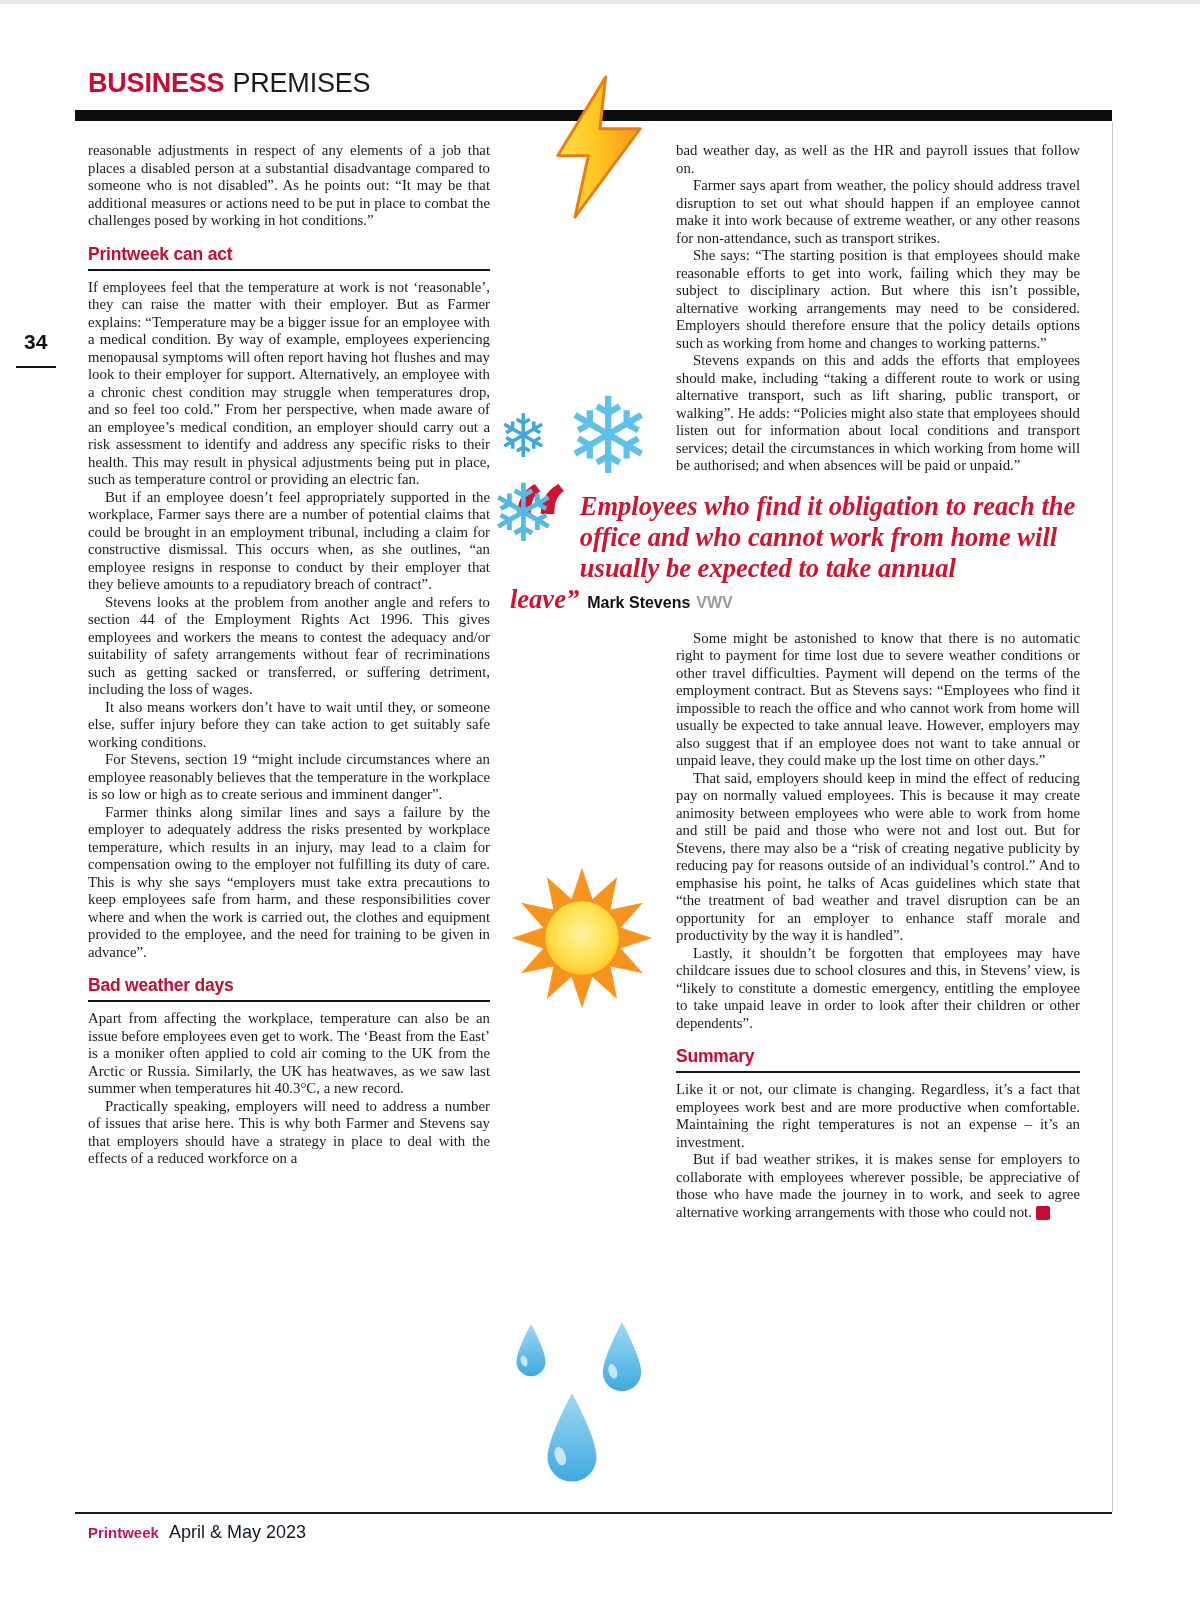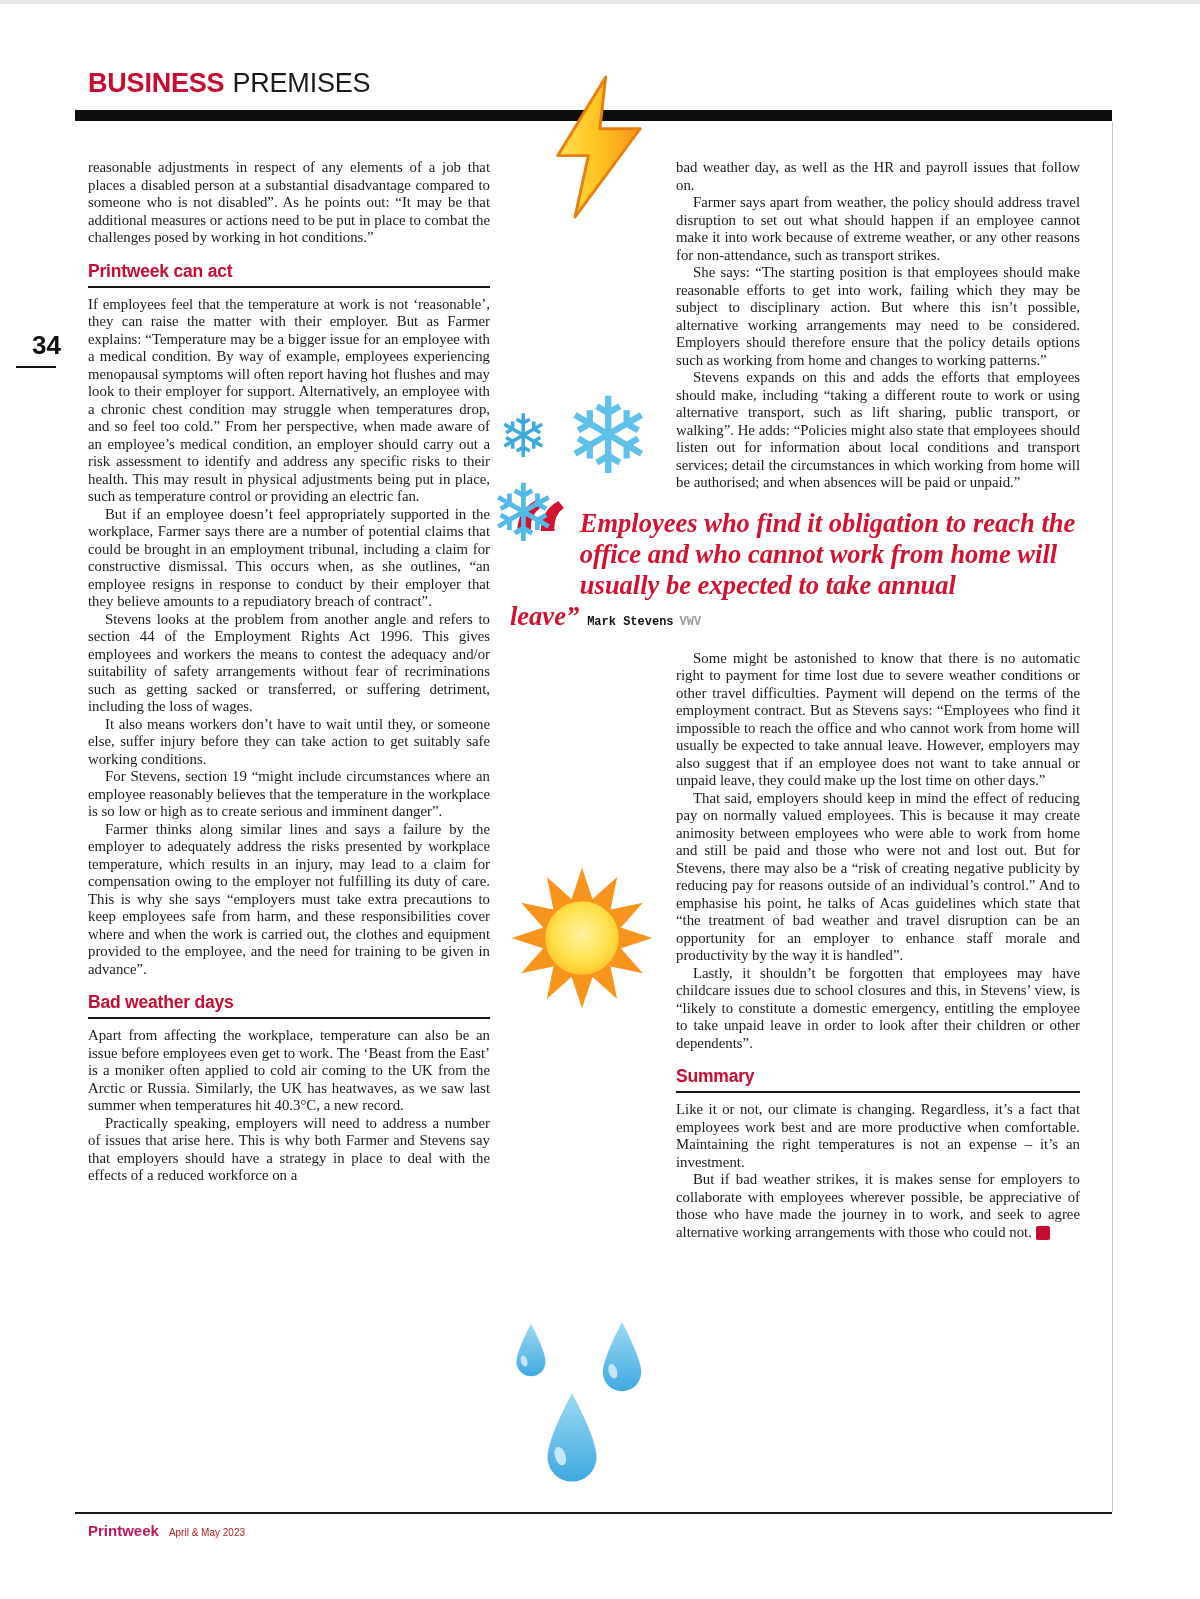--- a/index.html
+++ b/index.html
@@ -10,61 +10,61 @@
   }
 
   
   .header { position:absolute; left:88px; top:64px; font-family:"Liberation Sans", sans-serif; font-size:27px; letter-spacing:-0.2px; white-space:nowrap; }
   .header .brand { color:#c60c30; font-weight:bold; }
   .header .section { color:#1a1a1a; font-weight:400; margin-left:8px; }
   .header-bar { position:absolute; left:75px; top:106px; width:1037px; height:11px; background:#0d0d0d; }
   .edge-line { position:absolute; left:1112px; top:118px; width:1px; height:1390px; background:#c9c9c9; }
 
   
-  .folio-num { position:absolute; left:32px; top:326px; font-family:"Liberation Sans", sans-serif; font-weight:bold; font-size:26px; color:#111; }
+  .folio-num { position:absolute; left:24px; top:326px; font-family:"Liberation Sans", sans-serif; font-weight:bold; font-size:21px; color:#111; }
   .folio-rule { position:absolute; left:16px; top:362px; width:40px; height:2px; background:#111; }
 
   
-  .col { position:absolute; top:155px; }
+  .col { position:absolute; top:138px; }
   .col-left  { left:88px;  width:402px; }
   .col-right { left:676px; width:404px; }
 
   p.body { margin:0; font-size:14.8px; line-height:17.5px; text-align:justify; color:#1b1b1b; }
   p.indent { text-indent:17px; }
 
   h3.redhead { font-family:"Liberation Sans", sans-serif; color:#c60c30; font-size:17.5px; font-weight:bold; margin:14px 0 4px 0; letter-spacing:-0.2px; }
   .hrule { height:2px; background:#151515; margin:0 0 8px 0; }
 
   
   .pullquote {
     margin:16px 0 12px -166px; width:570px;
     color:#d2122e; font-family:"Liberation Serif", serif;
     font-style:italic; font-weight:bold; font-size:26.5px; line-height:31px;
     text-align:left;
   }
   .pullquote .qmark {
     float:left; font-style:normal; font-family:"DejaVu Serif", serif;
     font-size:104px; line-height:62px; margin:4px 10px 0 0; color:#d2122e;
   }
-  .pullquote .attr { font-family:Liberation Mono, monospace; font-style:normal; font-size:12px; font-weight:bold; color:#111; margin-left:8px; white-space:nowrap; }
+  .pullquote .attr { font-family:Liberation Sans, sans-serif; font-style:normal; font-size:16px; font-weight:bold; color:#111; margin-left:8px; white-space:nowrap; }
   .pullquote .attr .co { color:#9a9a9a; margin-left:6px; font-weight:bold; }
 
   
   .endmark {
     display:inline-block; background:#c60c30; color:#fff;
     font-family:"Liberation Sans", sans-serif; font-weight:bold; font-size:11px;
     width:14px; height:14px; line-height:14px; text-align:center;
     margin-left:4px; vertical-align:baseline; border-radius:2px;
   }
 
   
   .footer-rule { position:absolute; left:75px; top:1508px; width:1037px; height:2px; background:#1a1a1a; }
   .footer { position:absolute; left:88px; top:1518px; font-family:"Liberation Sans", sans-serif; font-size:15px; color:#222; }
   .footer .fbrand { font-weight:bold; color:#be185d; }
-  .footer .fissue { font-weight:400; color:#b91c1c; margin-left:10px; font-size:10px; }
+  .footer .fissue { font-weight:400; color:#0f172a; margin-left:10px; font-size:18px; }
 
   
   .icon { position:absolute; line-height:0; }
   .bolt { left:550px; top:70px; z-index:3; }
   .sun  { left:508px; top:860px; }
   .drop1 { left:512px; top:1318px; }
   .drop2 { left:597px; top:1314px; }
   .drop3 { left:540px; top:1386px; }
 
   .snow { position:absolute; font-family:"DejaVu Sans", sans-serif; line-height:1; z-index:2; }

